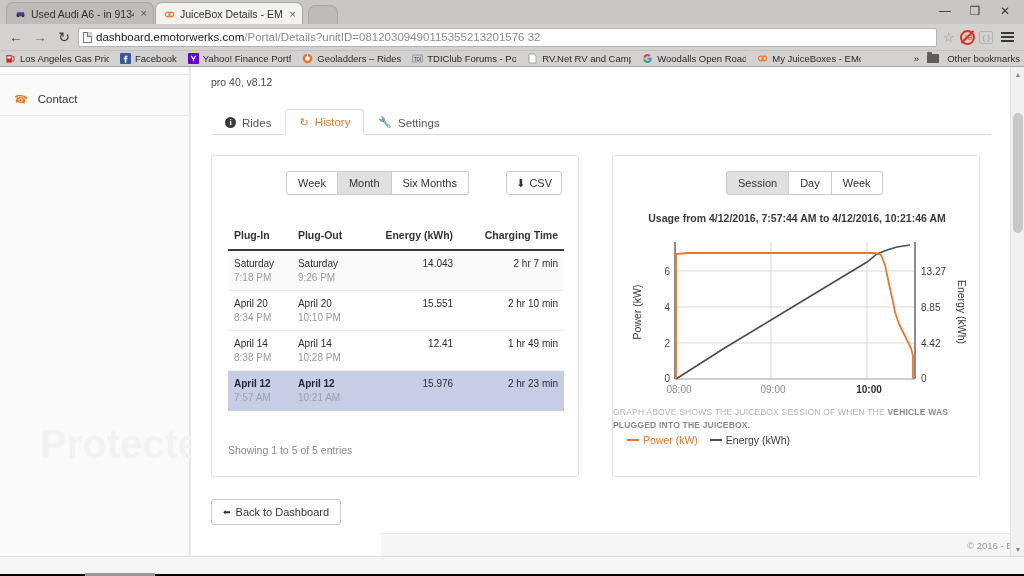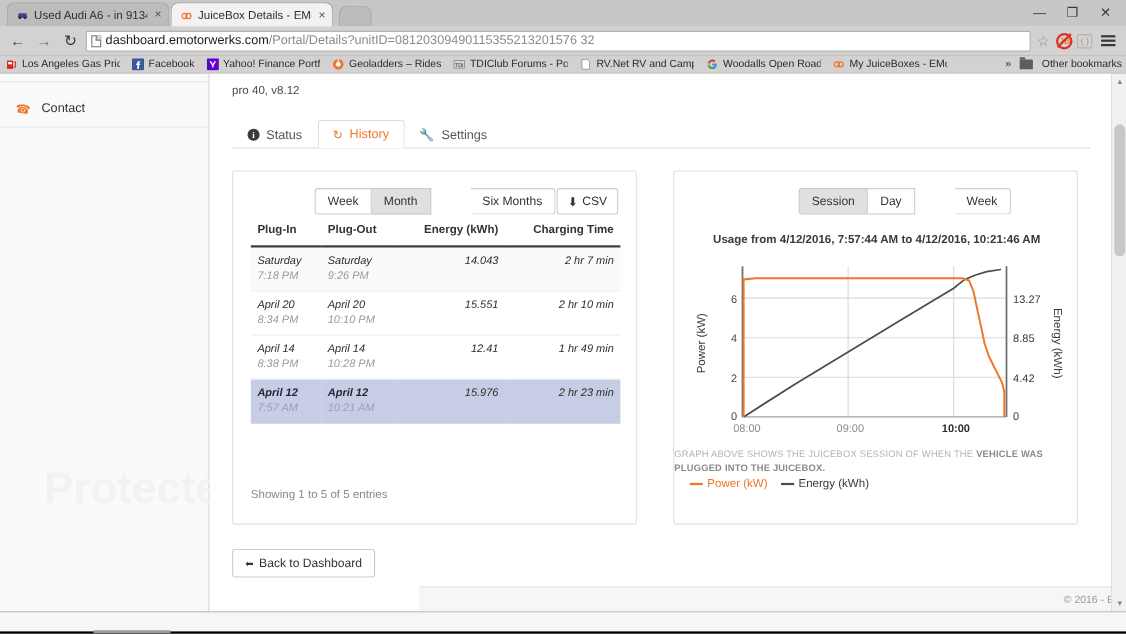--- a/index.html
+++ b/index.html
@@ -100,34 +100,34 @@
 
   .panel { position:absolute; background:#fff; border:1px solid #e0e0e0; border-radius:3px; }
   .panel-left { left:20px; top:88px; width:368px; height:322px; }
   .panel-right { left:421px; top:88px; width:368px; height:322px; }
 
   .btn-group { display:flex;text-align:center; }
   .bg-btn { height:24px; padding:0 11px; font-size:11px; color:#333; background:#fff;
             border:1px solid #ccc; display:flex; align-items:center; justify-content:center; }
   .bg-btn:not(:first-child) { border-left:none; }
   .bg-btn:first-child { border-radius:3px 0 0 3px; }
-  .bg-btn:last-child { border-radius:0 3px 3px 0;margin-left:36px; }
+  .bg-btn:last-child { border-radius:0 3px 3px 0; }
   .bg-btn.sel { background:#e0e0e0; }
 
   .range-wrap { position:absolute; left:74px; top:15px; }
   .csv-btn { position:absolute; right:16px; top:15px; height:24px; padding:0 9px; font-size:11px;
              color:#333; background:#fff; border:1px solid #ccc; border-radius:3px;
              display:flex; align-items:center; gap:4px; }
 
-  table.hist { position:absolute; left:16px; top:43px; width:336px; border-collapse:collapse; }
+  table.hist { position:absolute; left:16px; top:69px; width:336px; border-collapse:collapse; }
   table.hist th { font-size:10.5px; color:#333; font-weight:bold; padding:4px 6px 8px 6px;
                   border-bottom:2px solid #3a3a3a; }
   table.hist th.lft { text-align:left; } table.hist th.rgt { text-align:right; }
   table.hist td { font-size:10px; color:#2d2d2d; padding:6px 6px; border-bottom:1px solid #eee;
-                  vertical-align:top; line-height:1.35;font-style:italic; }
+                  vertical-align:top; line-height:1.35; }
   table.hist td.rgt { text-align:right; }
   table.hist tr.alt td { background:#fafafa; }
   table.hist tr.sel td { background:#c6cde4; border-bottom-color:#c6cde4; }
   table.hist tr.last td { border-bottom:2px solid #3a3a3a; }
   .dline2 { color:#9a9a9a; }
   tr.sel .dline1 { color:#1d2433; font-weight:bold; }
   tr.sel .dline2 { color:#9aa1b4; }
   .showing { position:absolute; left:16px; top:288px; font-size:10.5px; color:#8a8a8a; }
 
   .chart-range { position:absolute; left:113px; top:15px; }
@@ -298,21 +298,21 @@
 
     <div class="content">
       <div class="content-inner">
         <div class="wm" style="left:85px; top:175px; font-size:64px; color:#f7f0ec;">Protected</div>
 
         <div class="devline">pro 40, v8.12</div>
 
         <div class="tabs">
           <div class="ptab">
             <span class="ti info">i</span>
-            <span>Status</span>
+            <span>Rides</span>
           </div>
           <div class="ptab active">
             <span class="ti">↻</span>
             <span>History</span>
           </div>
           <div class="ptab">
             <span class="ti">🔧</span>
             <span>Settings</span>
           </div>
         </div>

